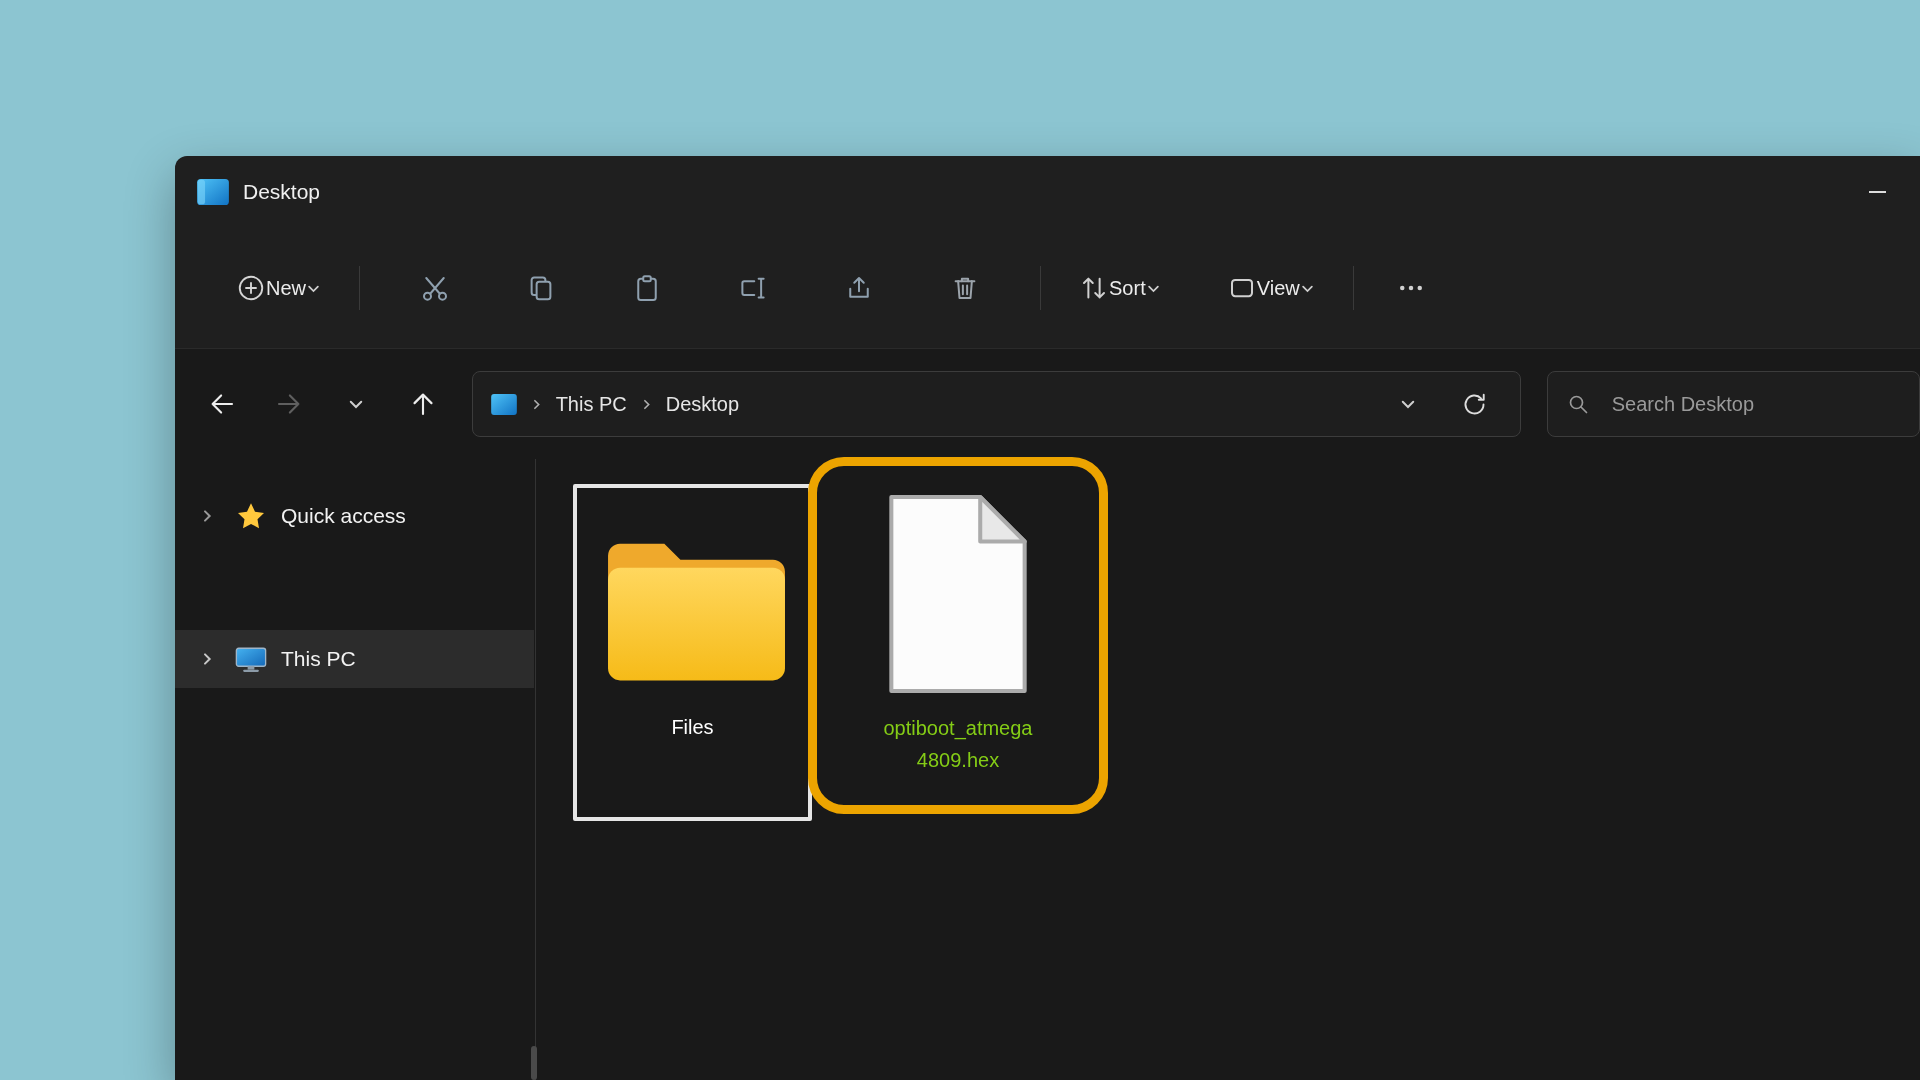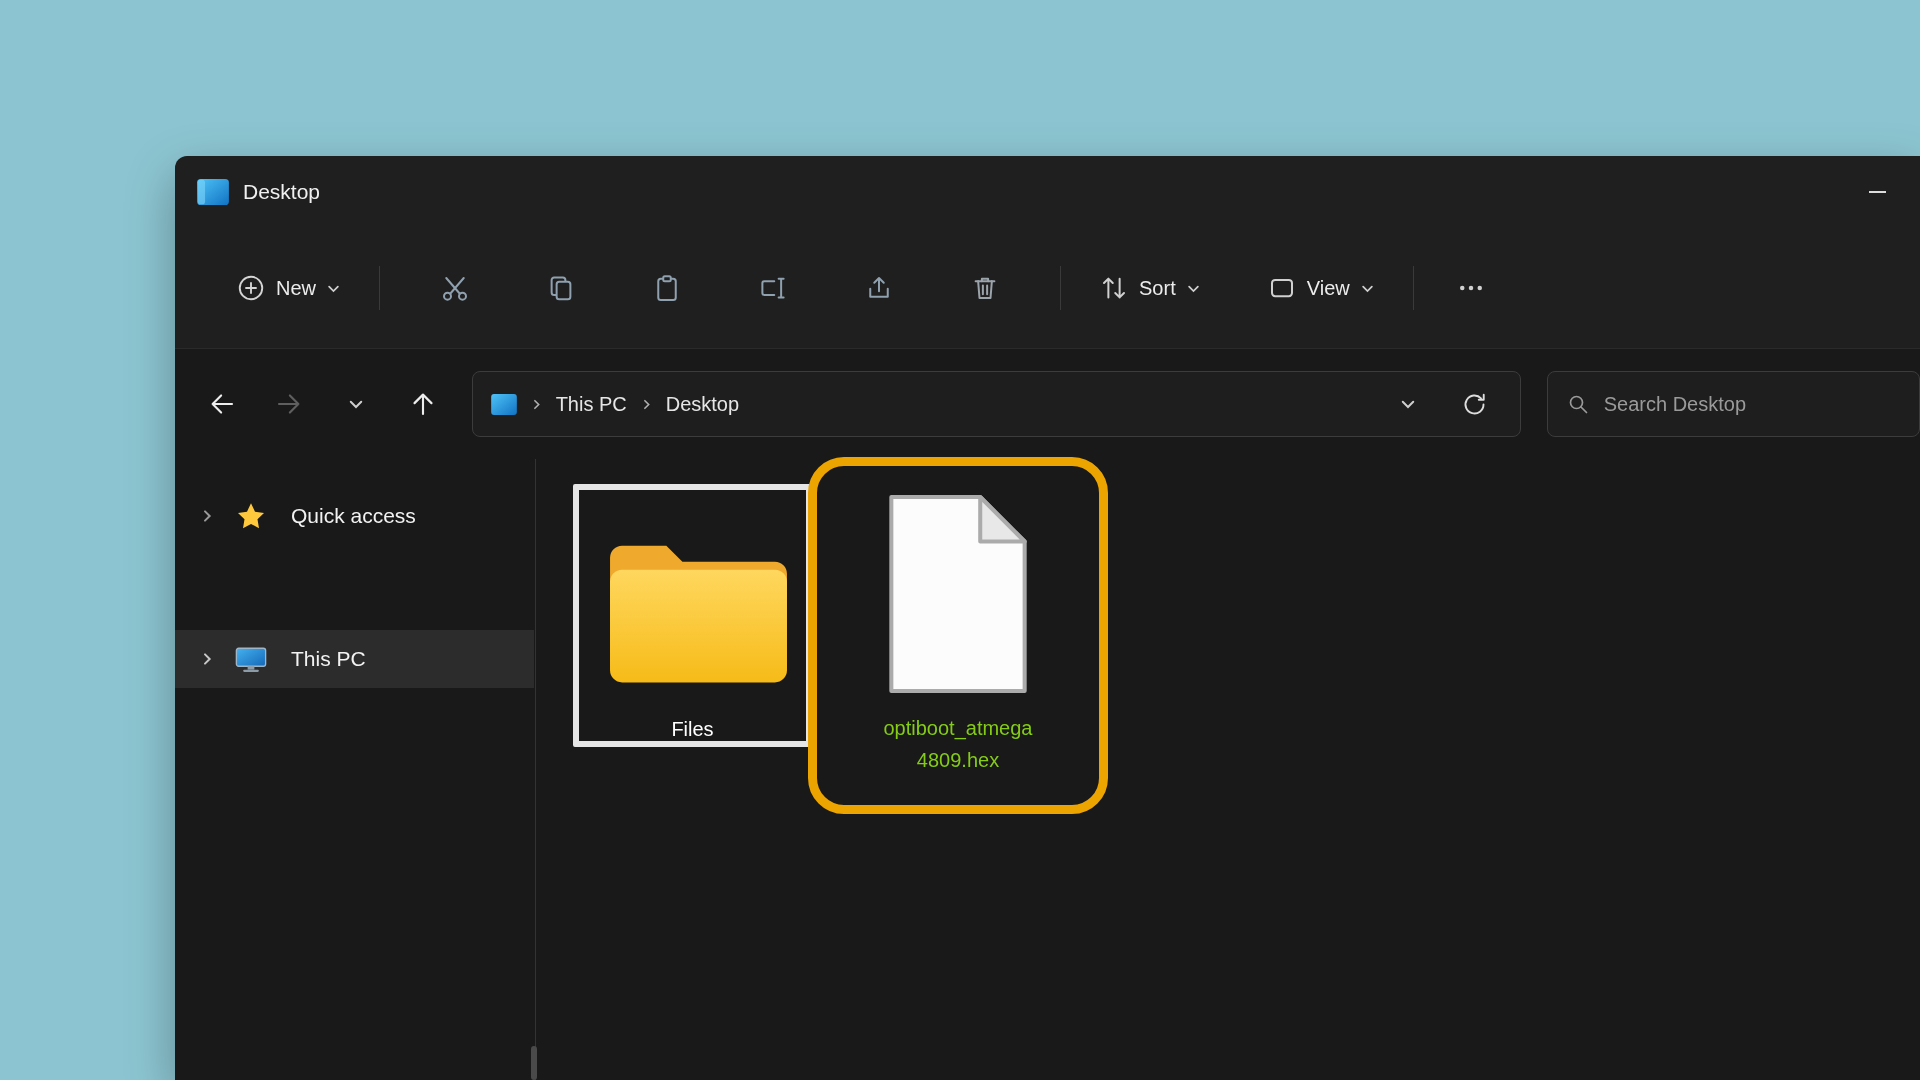--- a/index.html
+++ b/index.html
@@ -21,56 +21,56 @@
     display:flex; align-items:center; padding-left:22px; }
   .app-icon { width:32px; height:26px; display:flex; }
   .title-text { margin-left:14px; color:#F0F0F0; font-size:21px; }
   .min-btn { position:absolute; left:1681px; top:14px; width:42px; height:44px;
     display:flex; align-items:center; justify-content:center; border-radius:4px; }
   .min-line { width:17px; height:2px; background:#DCDCDC; }
   
   .commandbar { position:absolute; top:72px; left:0; right:0; height:121px;
     background:#1F1F1F; border-bottom:1px solid #2A2A2A;
     display:flex; align-items:center; padding-left:45px; }
-  .cmd-btn { display:flex; align-items:center; gap:10px; height:56px;
+  .cmd-btn { display:flex; align-items:center; height:56px;
     padding:0 16px; border-radius:6px; color:#ECECEC; font-size:20px; }
   .icon-btn { width:58px; height:56px; margin:0 24px; display:flex;
     align-items:center; justify-content:center; border-radius:6px; }
   .vsep { width:1px; height:44px; background:#3A3A3A; margin:0 22px; }
   .cmd-ic { width:30px; height:30px; display:block; }
   .chev-ic { width:15px; height:15px; display:block; }
   
   .navbar { position:absolute; top:193px; left:0; right:0; height:110px;
     background:#191919; display:flex; align-items:center; padding-left:22px; }
   .nav-btn { width:56px; height:56px; display:flex; align-items:center;
     justify-content:center; border-radius:6px; margin-right:18px; }
   .nav-ic { width:30px; height:30px; display:block; }
   .addressbar { margin-left:6px; width:1190px; height:66px; background:#1E1E1E;
     border:1px solid #3C3C3C; border-radius:8px; display:flex; align-items:center;
     padding:0 18px; gap:13px; color:#E6E6E6; font-size:20px; }
   .crumb-chev { width:13px; height:13px; display:block; }
   .addr-right { margin-left:auto; display:flex; align-items:center; gap:44px; padding-right:14px; }
   .searchbox { margin-left:26px; width:420px; height:66px; background:#1E1E1E;
     border:1px solid #3C3C3C; border-radius:8px; display:flex; align-items:center;
-    padding:0 18px; gap:14px; color:#9A9A9A; font-size:20px; white-space:nowrap; overflow:hidden; }
+    padding:0 18px; gap:22px; color:#9A9A9A; font-size:20px; white-space:nowrap; overflow:hidden; }
   
   .body-area { position:absolute; top:303px; left:0; right:0; bottom:0; background:#191919; }
   .sidebar { position:absolute; left:0; top:0; width:360px; bottom:0; }
   .side-item { position:absolute; left:0; width:359px; height:58px;
     display:flex; align-items:center; padding-left:24px; color:#F2F2F2; font-size:21px; }
   .side-item.selected { background:#2C2C2C; }
   .side-chev { width:16px; height:16px; display:block; }
   .side-ic { width:32px; height:32px; margin-left:20px; display:flex; align-items:center; justify-content:center; }
-  .side-label { margin-left:24px; }
+  .side-label { margin-left:14px; }
   .side-divider { position:absolute; left:360px; top:0; bottom:0; width:1px; background:#333333; }
   .scroll-thumb { position:absolute; left:356px; bottom:0; width:6px; height:34px;
     background:#4A4A4A; border-radius:3px; }
   .content { position:absolute; left:361px; top:0; right:0; bottom:0; }
-  .files-item { position:absolute; left:37px; top:25px; width:239px; height:263px;
-    border:6px solid #e5e5e5; border-radius:2px; }
+  .files-item { position:absolute; left:37px; top:25px; width:239px; height:337px;
+    border:4px solid #e5e5e5; border-radius:2px; }
   .folder-svg { position:absolute; left:23px; top:38px; width:193px; height:164px; }
   .files-label { position:absolute; left:0; right:0; top:228px; text-align:center;
     color:#FFFFFF; font-size:20px; }
   .hex-item { position:absolute; left:300px; top:10px; width:244px; height:310px; }
   .doc-svg { position:absolute; left:43px; top:24px; width:158px; height:202px; }
   .hex-label { position:absolute; left:17px; width:210px; top:243px; text-align:center;
     color:#84cc16; font-size:20px; line-height:32px; }
   .highlight-ring { position:absolute; left:633px; top:301px; width:300px; height:357px;
     border:9px solid #ECA400; border-radius:36px; z-index:5; pointer-events:none; }
 </style>

